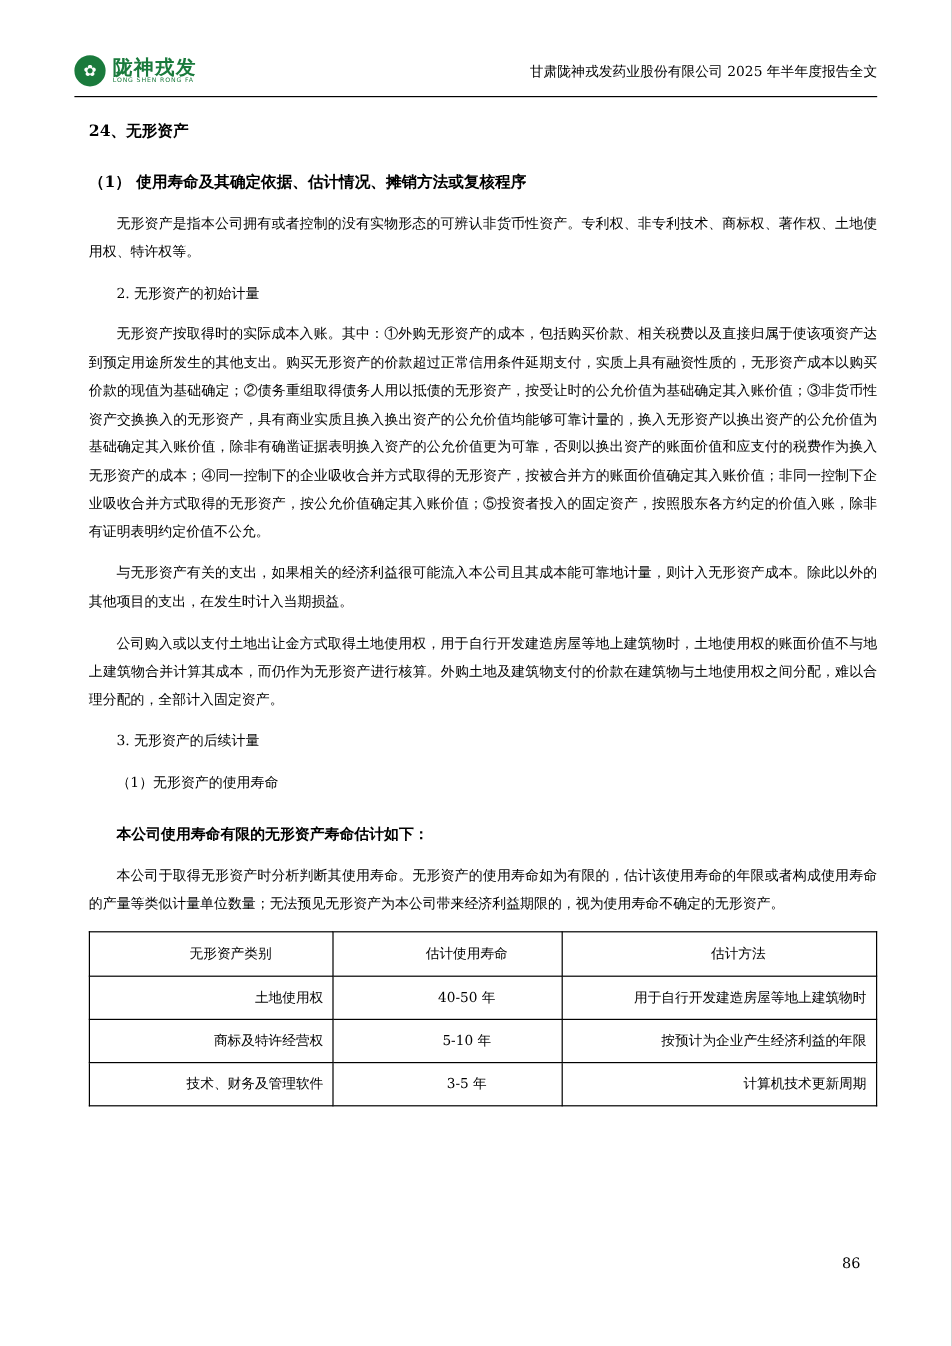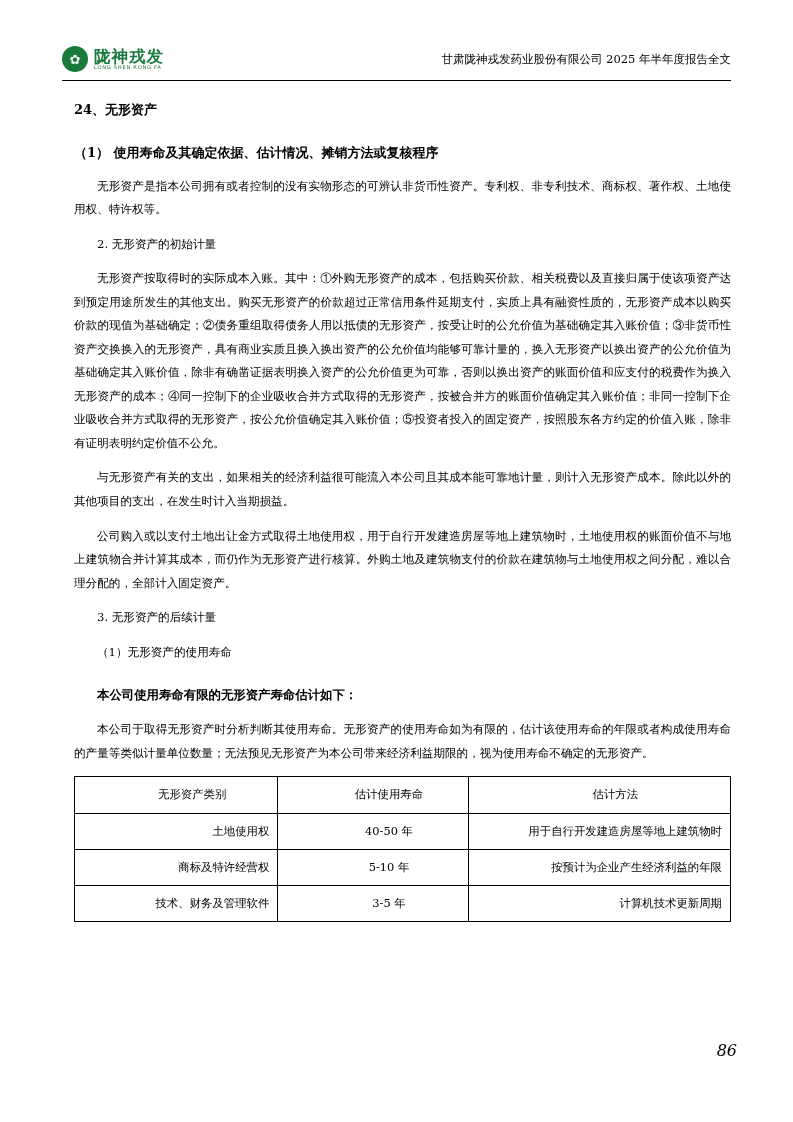--- a/index.html
+++ b/index.html
@@ -126,24 +126,23 @@
     line-height: 1.5;
   }
   table.idata td.c { text-align: center; padding-left: 40px; }
   table.idata td.l { text-align: right; padding-left: 10px; }
   .col1 { width: 31%; }
   .col2 { width: 29%; }
   .col3 { width: 40%; margin-top: 21px; }
   
   .page-number {
     position: absolute;
-    right: 56px;
+    right: 76px;
     bottom: 62px;
-    font-size: 16px;
-    font-style: italic;
+    font-size: 12px;
   }
 </style>
 </head>
 <body>
 
 <div class="page">
 
   <div class="header">
     <div class="logo-wrap">
       <div class="logo-mark">✿</div>

